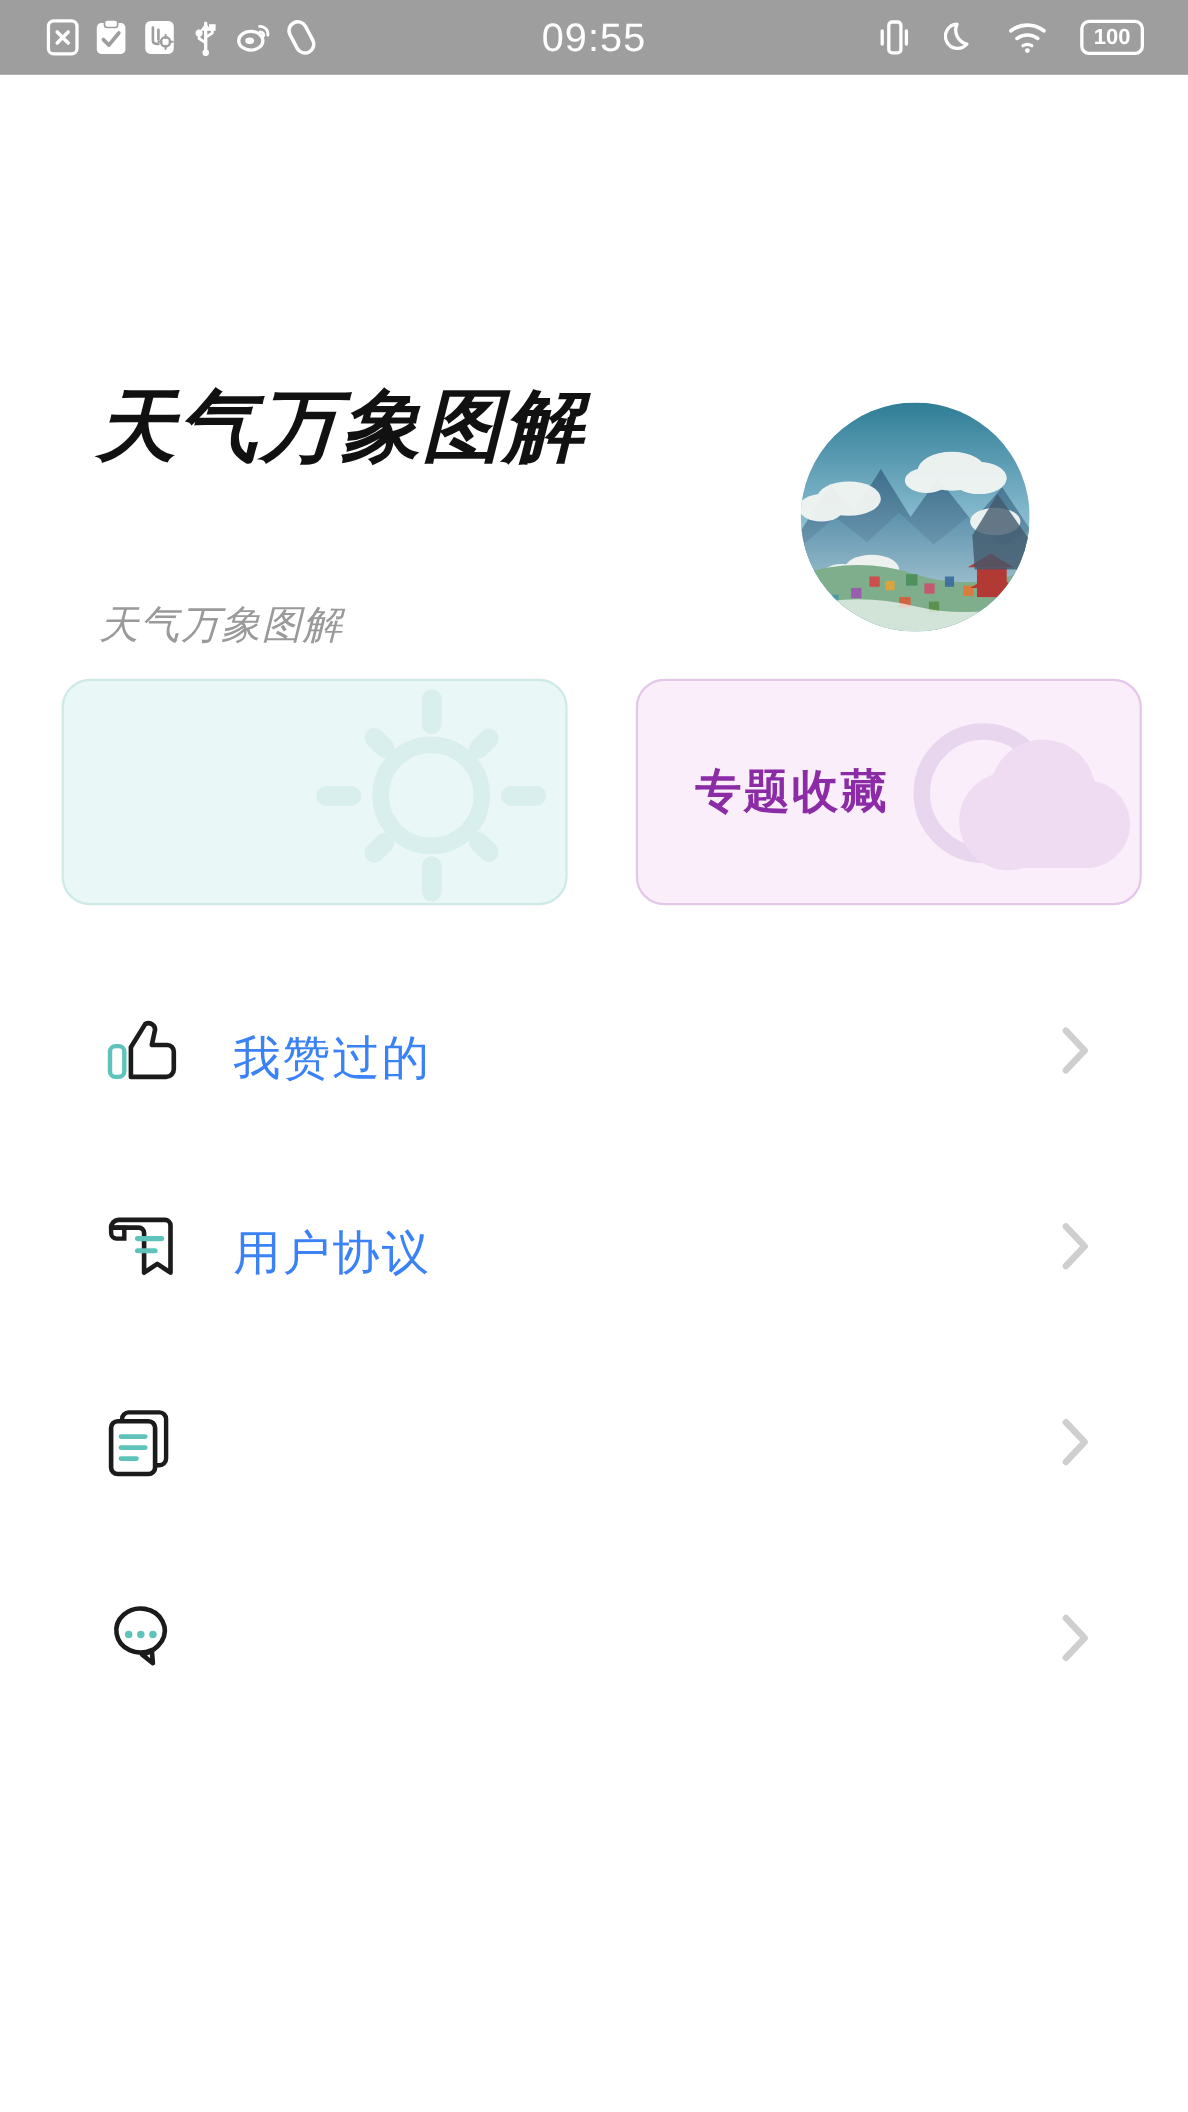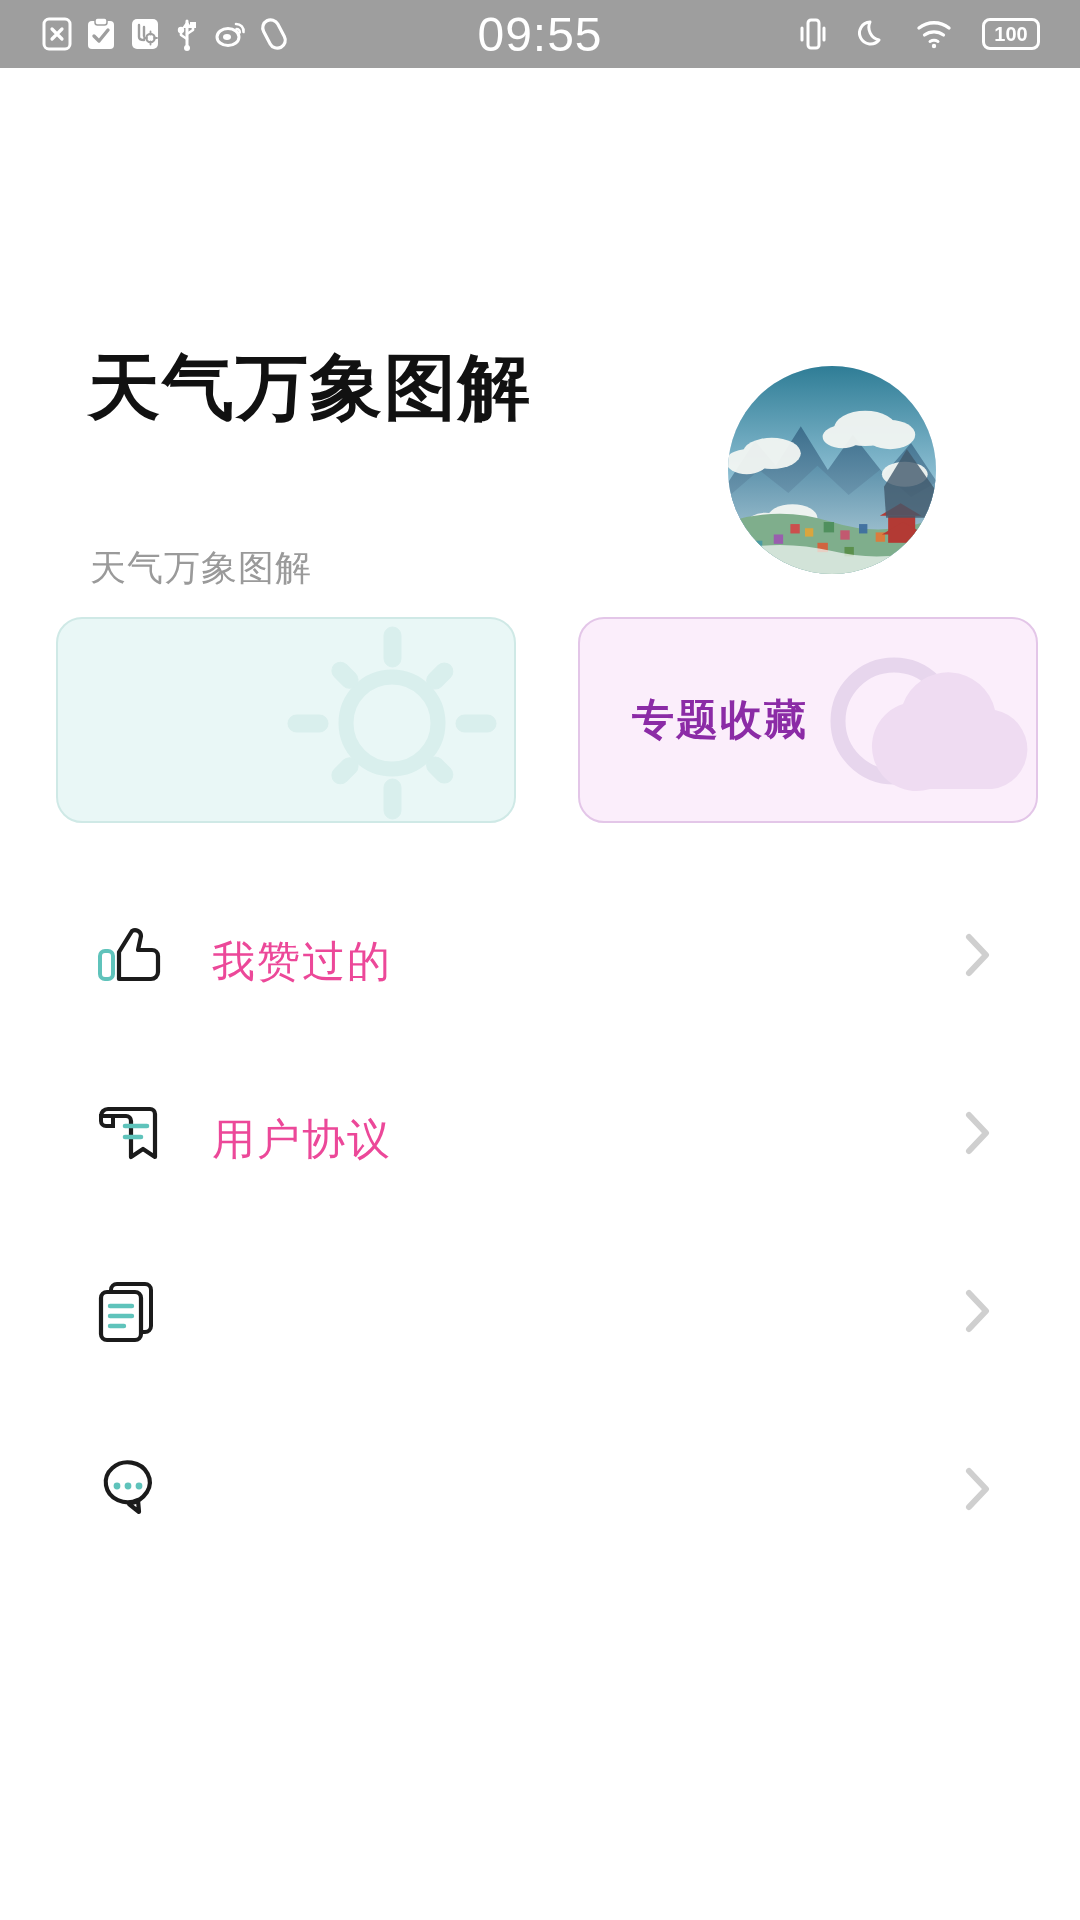--- a/index.html
+++ b/index.html
@@ -15,36 +15,37 @@
     position:relative;
     height:68px; width:1080px;
     background:#9e9e9e;
     display:flex; align-items:center;
     color:#ffffff;
   }
   .sb-left{ display:flex; align-items:center; gap:14px; padding-left:42px; }
   .sb-right{ display:flex; align-items:center; gap:30px; position:absolute; right:40px; top:50%; transform:translateY(-50%); }
   .sb-time{
     position:absolute; left:50%; top:50%; transform:translate(-50%,-50%);
-    font-size:48px; letter-spacing:1px; font-weight:400; color:#fff;
+    font-size:36px; letter-spacing:1px; font-weight:400; color:#fff;
   }
   .sb-ico{ display:inline-block; }
   .sb-ico svg{ display:block; }
 
   .batt{
     border:3px solid #fff; border-radius:8px;
     padding:1px 6px; font-size:20px; line-height:24px; font-weight:700;
     min-width:58px; text-align:center;
   }
 
   
   .header{
     position:relative;
     padding:80px 0 0 0;
     height:330px;
+    font-style:italic;
   }
   .title{
     position:absolute; left:88px; top:320px;
     transform:translateY(-50%);
     font-size:72px; font-weight:700; color:#111111;
     letter-spacing:2px;
     white-space:nowrap;
   }
   .subtitle{
     position:absolute; left:90px; top:476px;
@@ -96,21 +97,21 @@
     display:flex; align-items:center;
     padding-left:92px; padding-right:80px;
   }
   .row-ico{
     width:72px; height:72px; flex:none;
     display:flex; align-items:center; justify-content:center;
     margin-right:48px;
   }
   .row-ico svg{ display:block; }
   .row-label{
-    font-size:43px; color:#ec4899; letter-spacing:2px;margin-top:14px;
+    font-size:43px; color:#3b82f6; letter-spacing:2px;margin-top:14px;
   }
   .chev{
     position:absolute; right:88px; top:50%; transform:translateY(-50%);
     width:28px; height:46px;
   }
   .chev svg{ display:block; }
 </style>
 </head>
 <body>
 

